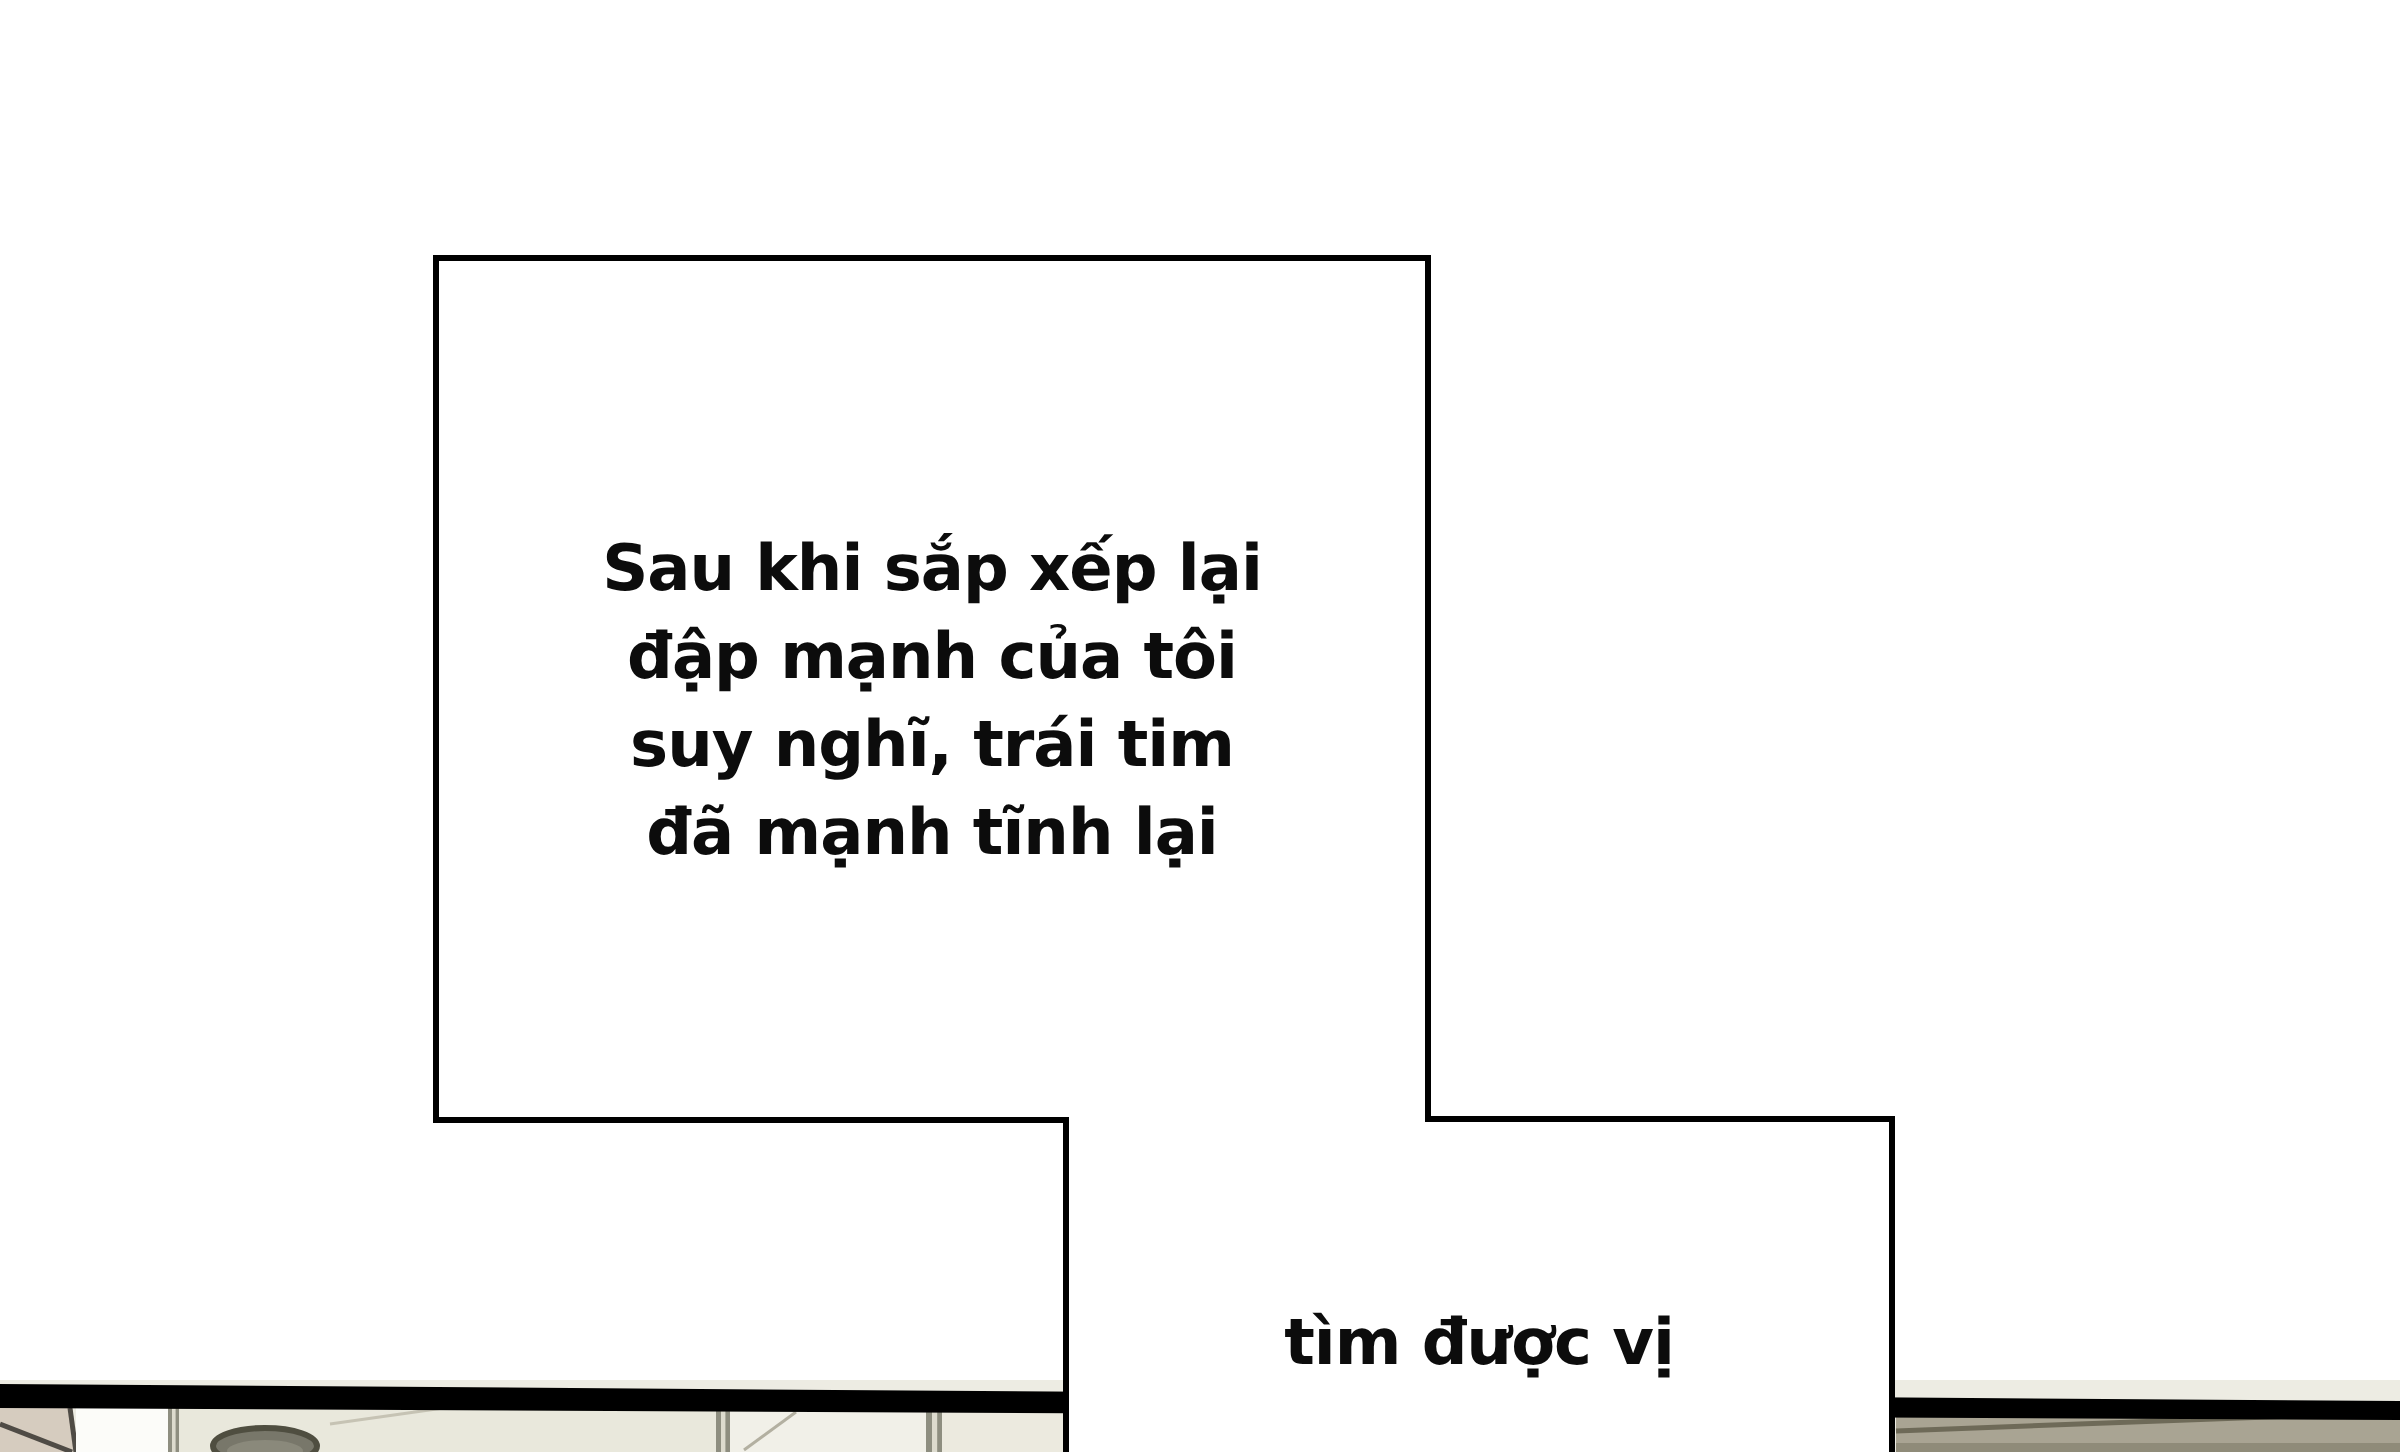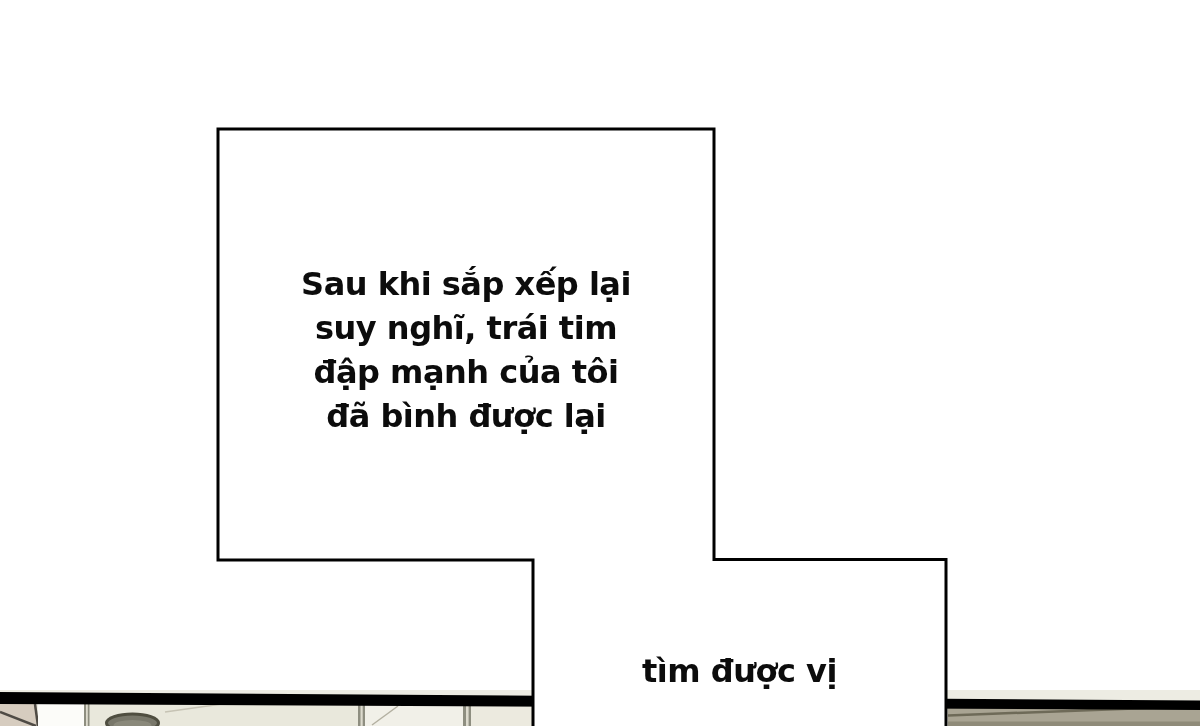--- a/index.html
+++ b/index.html
@@ -63,22 +63,22 @@
 
     <polygon points="0,692 1200,700.5 1200,710 0,704" fill="#000000"></polygon>
   </svg>
 
   <svg width="1200" height="726" viewBox="0 0 1200 726">
     <path d="M 218 129 L 714 129 L 714 559.5 L 946 559.5 L 946 745 L 533 745 L 533 560 L 218 560 Z" fill="#ffffff" stroke="#000000" stroke-width="3" stroke-linejoin="miter"></path>
   </svg>
 
   <div class="caption-text" id="caption-1">
     <span>Sau khi sắp xếp lại</span>
+    <span>đập mạnh của tôi</span>
     <span>suy nghĩ, trái tim</span>
-    <span>đập mạnh của tôi</span>
-    <span>đã bình được lại</span>
+    <span>đã mạnh tĩnh lại</span>
   </div>
 
   <div class="caption-text" id="caption-2">
     <span>tìm được vị</span>
   </div>
 
 </div>
 
 </body></html>

